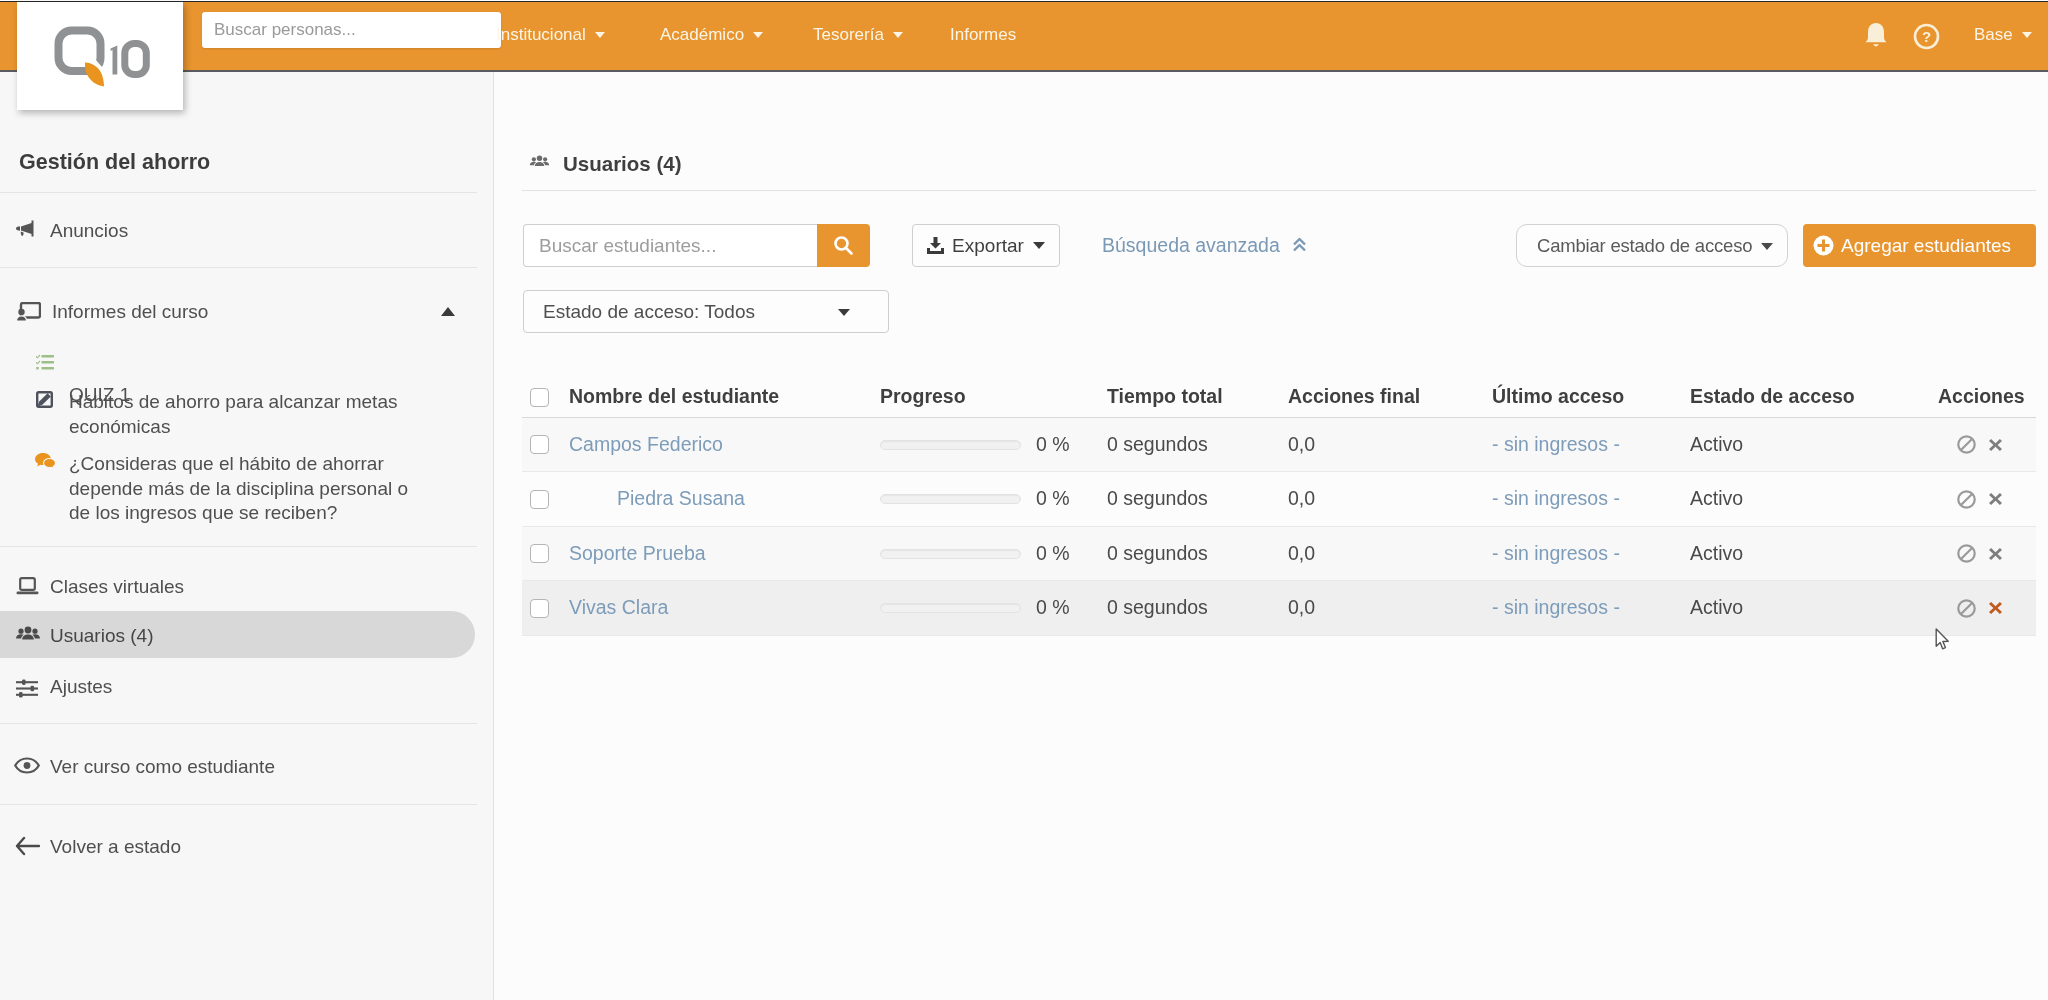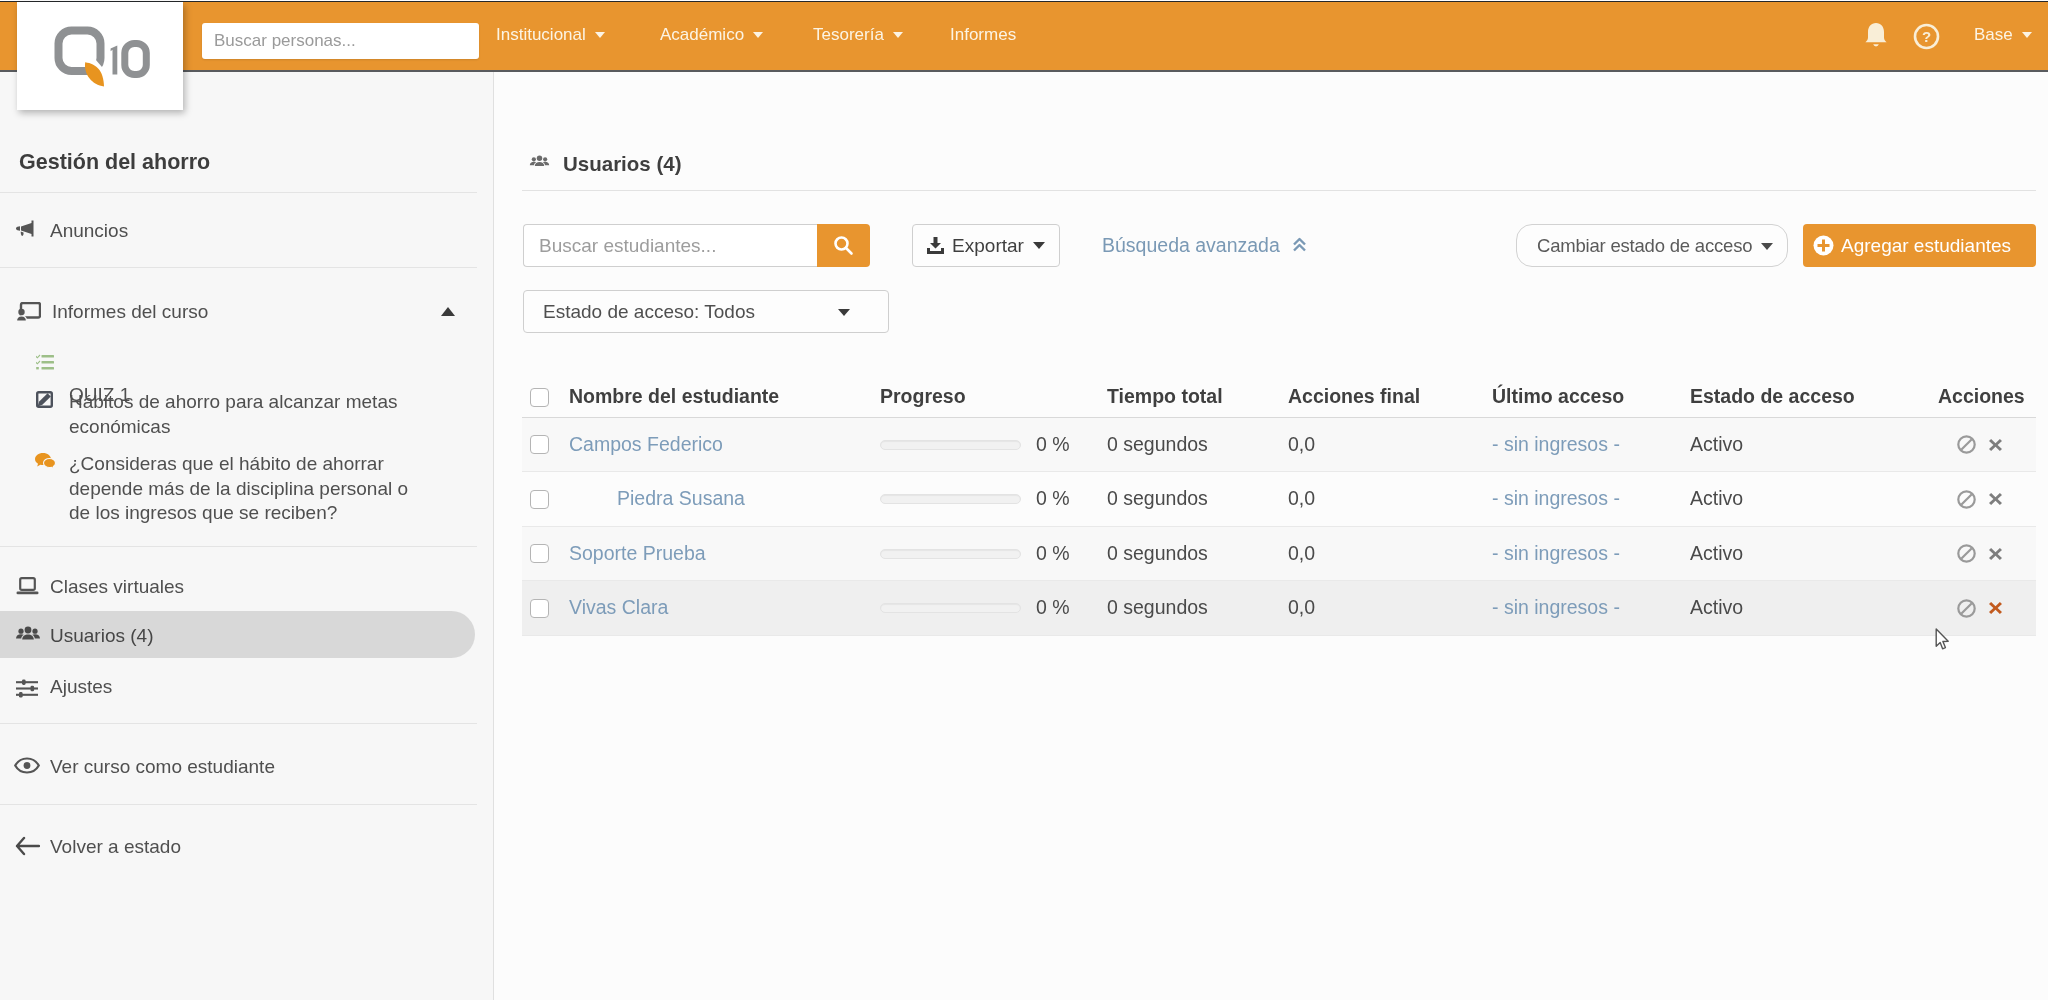--- a/index.html
+++ b/index.html
@@ -5,21 +5,21 @@
 * { margin:0; padding:0; box-sizing:border-box; }
 html,body { width:2048px; height:1000px; overflow:hidden; font-family:"Liberation Sans", sans-serif; background:#FCFCFC; }
 .abs { position:absolute; }
 
 
 #line-top1 { top:0; left:0; width:2048px; height:1px; background:#ffffff; }
 #line-top2 { top:1px; left:0; width:2048px; height:1px; background:#26282a; }
 #navbar { top:2px; left:0; width:2048px; height:68px; background:#E8952F; }
 #line-nav-bottom { top:70px; left:0; width:2048px; height:2px; background:#595b5e; }
 
-#nav-search { top:23px; left:202px; width:277px; height:36px; background:#fff; border-radius:3px; box-shadow:0 1px 2px rgba(0,0,0,0.12); }
+#nav-search { top:12px; left:202px; width:299px; height:36px; background:#fff; border-radius:3px; box-shadow:0 1px 2px rgba(0,0,0,0.12); }
 #nav-search input { width:100%; height:100%; border:none; outline:none; background:transparent; padding:0 12px; font-family:"Liberation Sans", sans-serif; font-size:17px; color:#555; }
 #nav-search input::placeholder { color:#9a9a9a; }
 
 .navitem { top:0px; height:70px; line-height:70px; color:#FCF4E4; font-size:17px; white-space:nowrap; }
 .caret-d { display:inline-block; width:0; height:0; border-left:5px solid transparent; border-right:5px solid transparent; border-top:6px solid #FCF4E4; vertical-align:middle; margin-left:9px; margin-top:-2px; }
 
 
 #logo-card { top:2px; left:17px; width:166px; height:108px; background:#fff; box-shadow:2px 3px 7px rgba(0,0,0,0.28); z-index:50; }
 
 
@@ -34,21 +34,21 @@
 #main { top:72px; left:494px; width:1554px; height:928px; background:#FCFCFC; }
 #m-title { left:563px; top:152px; font-size:20.5px; font-weight:bold; color:#3F3F3F; }
 #m-div { left:522px; top:190px; width:1514px; height:1px; background:#E2E2E2; }
 
 #inp-est { left:523px; top:224px; width:294px; height:43px; background:#fff; border:1px solid #CFCFCF; border-right:none; border-radius:4px 0 0 4px; }
 #inp-est input { width:100%; height:100%; border:none; outline:none; background:transparent; padding:0 15px; font-family:"Liberation Sans", sans-serif; font-size:19px; }
 #inp-est input::placeholder { color:#9D9D9D; }
 #btn-search { left:817px; top:224px; width:53px; height:43px; background:#E8952F; border-radius:0 4px 4px 0; }
 #btn-export { left:912px; top:224px; width:148px; height:43px; background:#FDFDFD; border:1px solid #CFCFCF; border-radius:4px; display:flex; align-items:center; justify-content:center; font-size:19px; color:#3F3F3F; }
 #lnk-busq { left:1102px; top:224px; height:43px; line-height:43px; color:#7A99B5; font-size:19.5px; }
-#btn-cambiar { left:1516px; top:224px; width:272px; height:43px; background:#FDFDFD; border:1px solid #D2D2D2; border-radius:16px; font-size:18.5px; color:#5A5A5A; line-height:41px; padding-left:20px; letter-spacing:-0.2px; }
+#btn-cambiar { left:1516px; top:224px; width:272px; height:43px; background:#FDFDFD; border:1px solid #D2D2D2; border-radius:11px; font-size:18.5px; color:#5A5A5A; line-height:41px; padding-left:20px; letter-spacing:-0.2px; }
 #btn-agregar { left:1803px; top:224px; width:233px; height:43px; background:#E8952F; border-radius:4px; display:flex; align-items:center; font-size:19px; color:#fff; padding-left:10px; }
 #sel-estado { left:523px; top:290px; width:366px; height:43px; background:#FDFDFD; border:1px solid #CFCFCF; border-radius:4px; font-size:19px; color:#4F4F4F; line-height:41px; padding-left:19px; }
 .caret-dk { display:inline-block; width:0; height:0; border-left:6px solid transparent; border-right:6px solid transparent; border-top:7px solid #3a3a3a; vertical-align:middle; }
 
 
 .th { top:376px; height:41px; line-height:41px; font-size:19.5px; font-weight:bold; color:#3F3F3F; white-space:nowrap; }
 #thead-border { left:522px; top:417px; width:1514px; height:1px; background:#D9D9D9; }
 .row { left:522px; width:1514px; height:54.5px; border-bottom:1px solid #E9E9E9; }
 .cell { font-size:19.5px; color:#4A4A4A; white-space:nowrap; }
 .name { color:#7D9CB9; }

